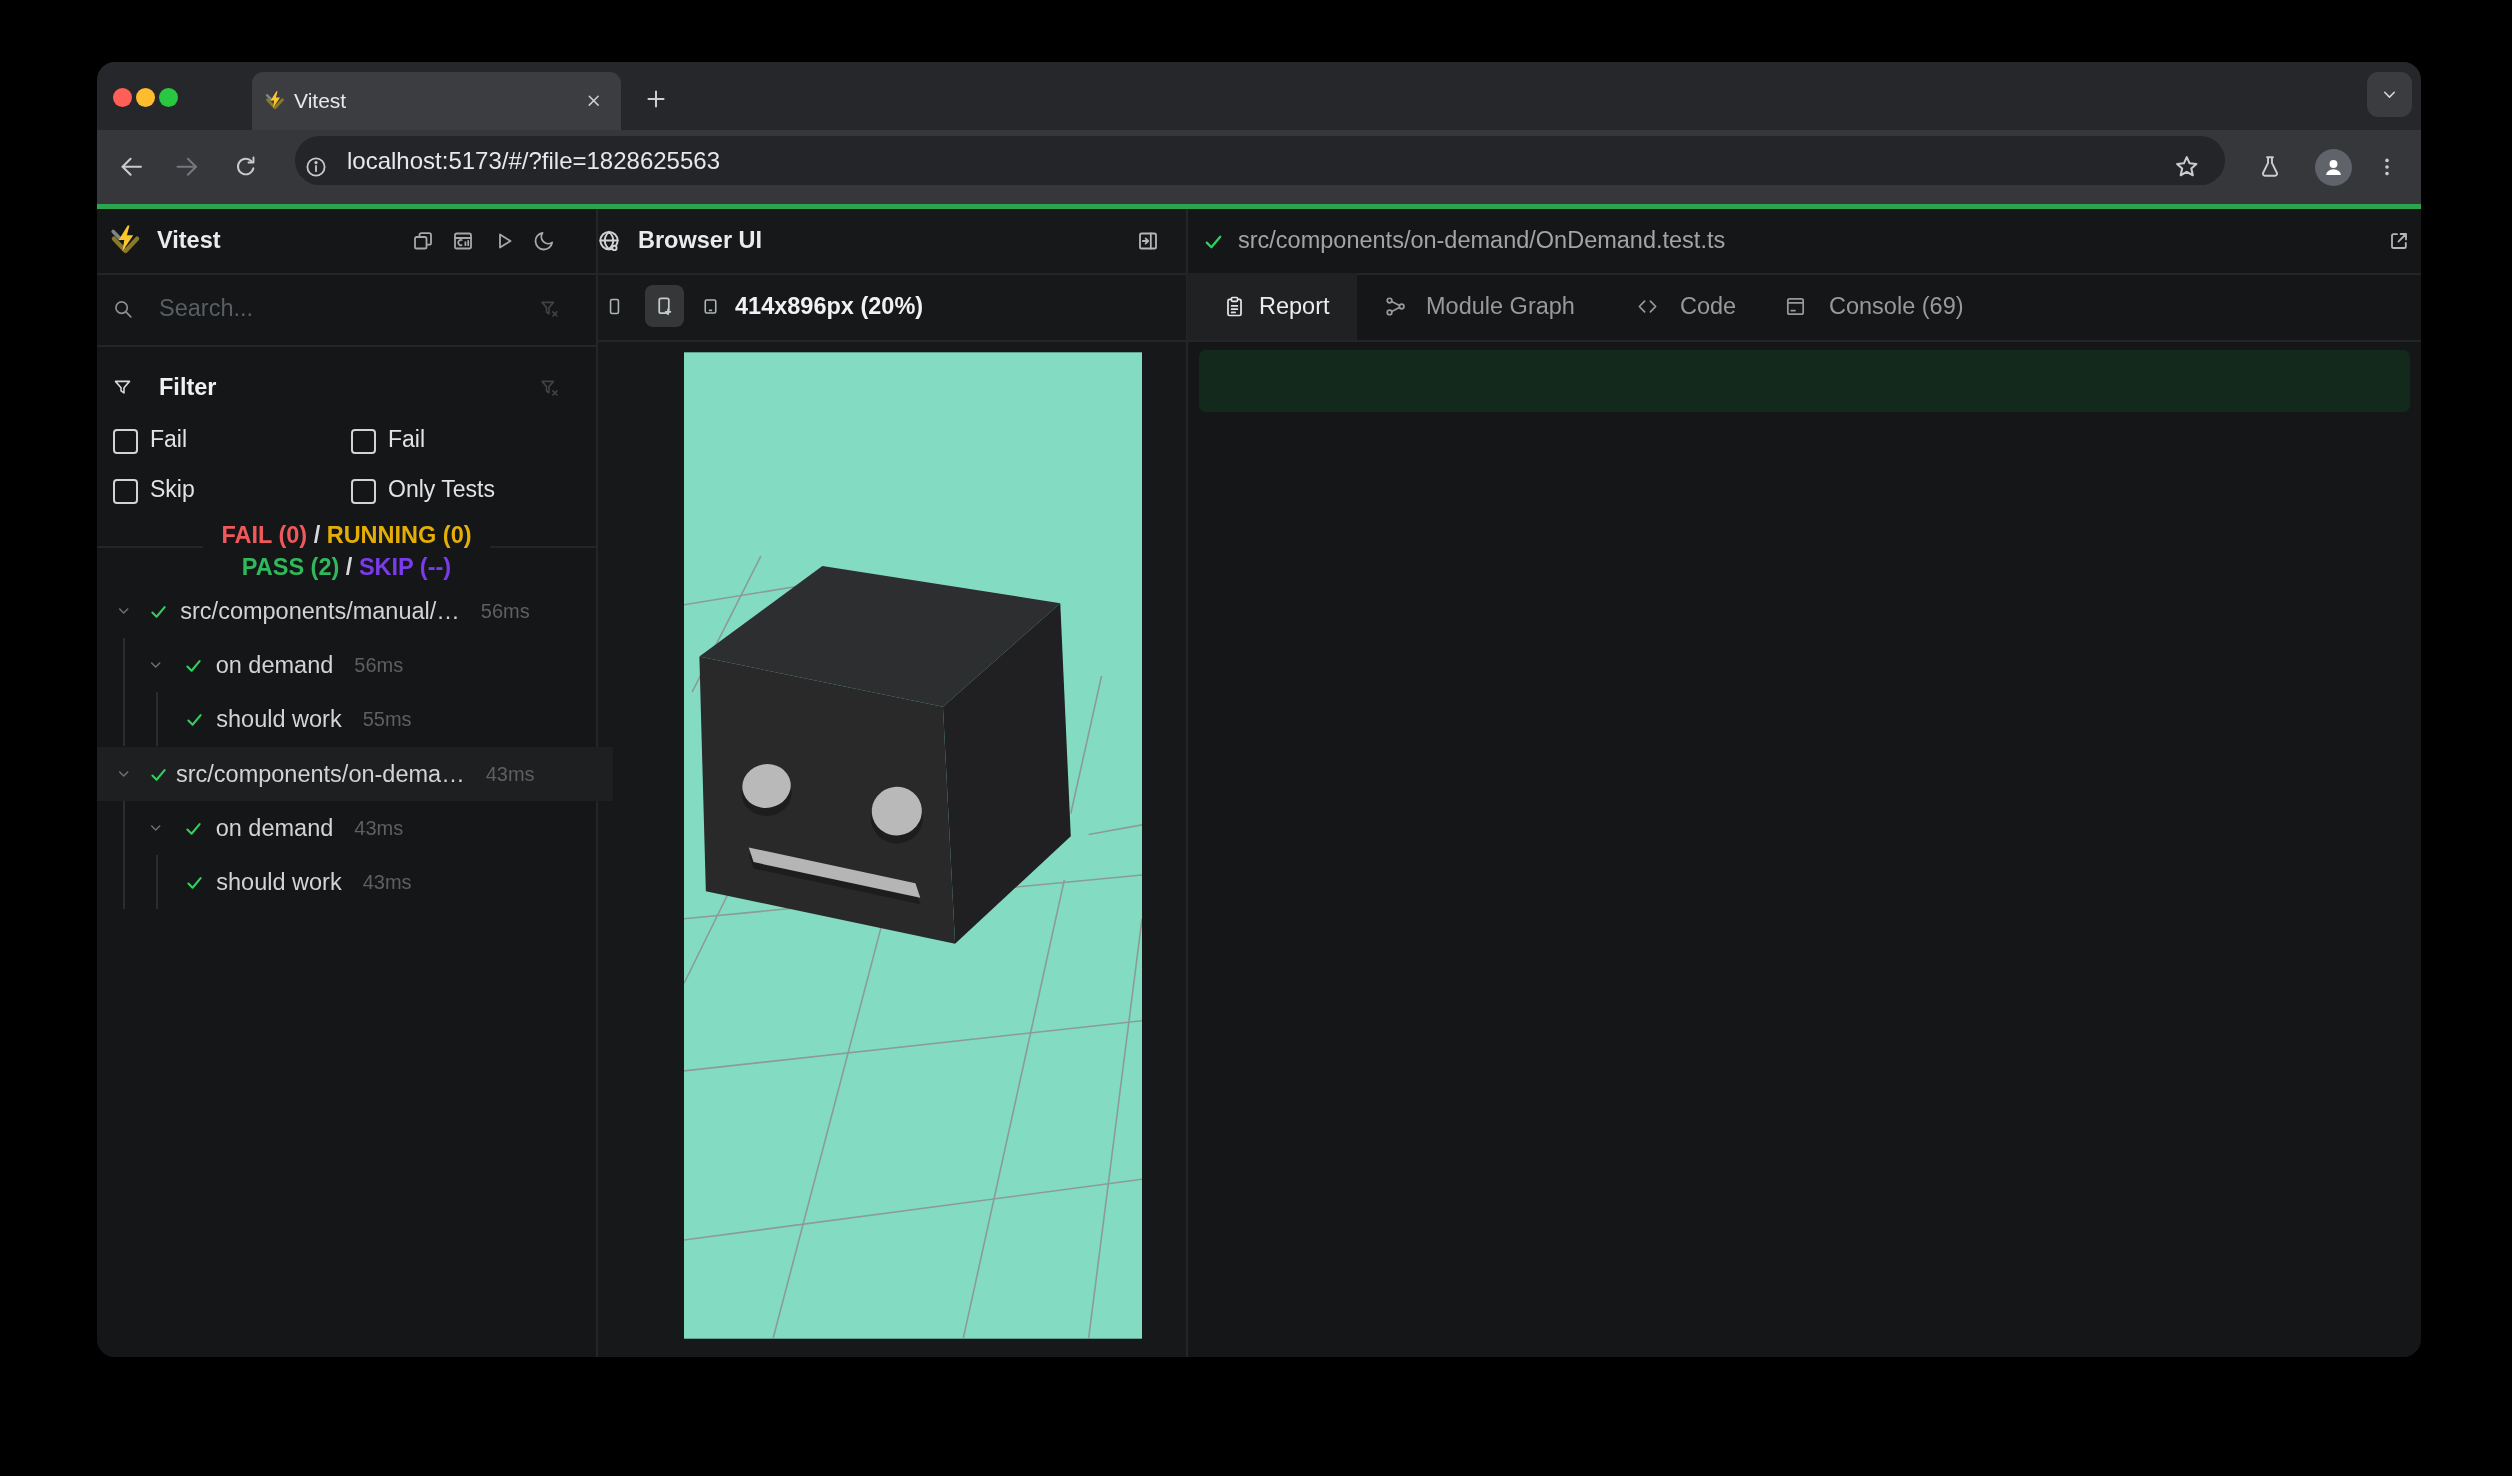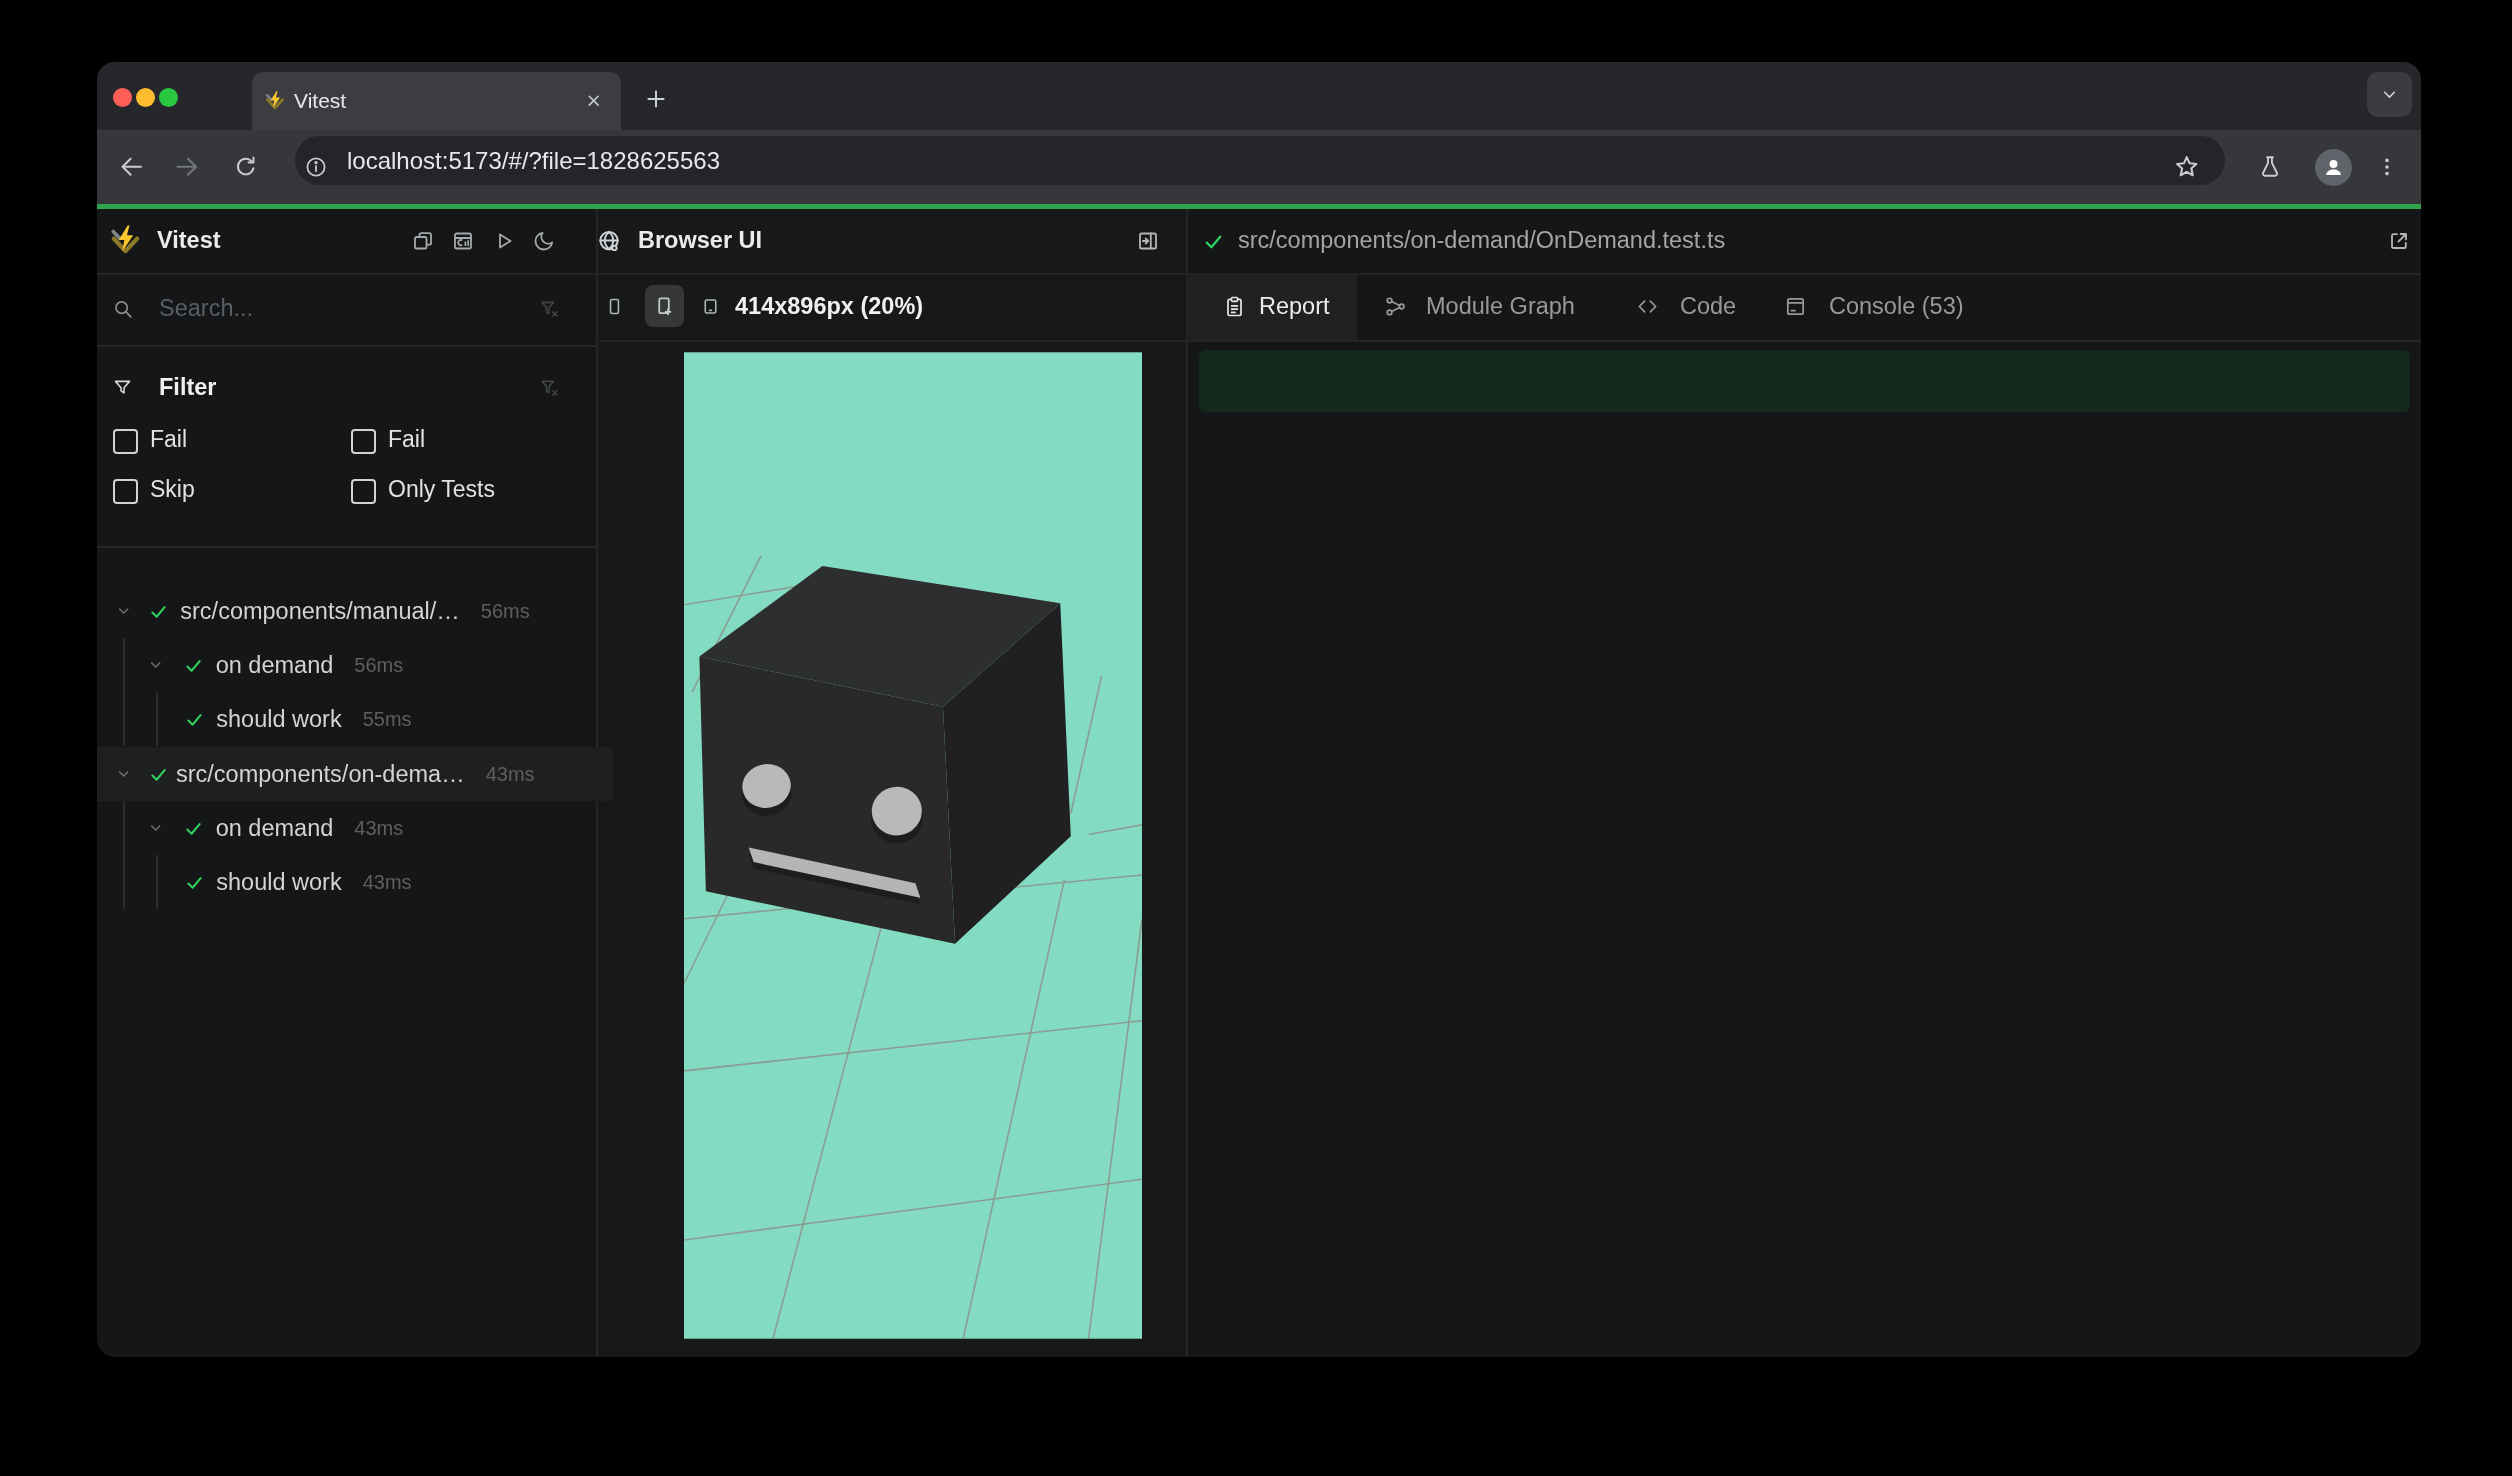--- a/index.html
+++ b/index.html
@@ -213,20 +213,26 @@
   <div class="cb" style="left:16px;top:367px"></div>
   <div class="t cblabel" style="left:53px;top:364px">Fail</div>
   <div class="cb" style="left:254px;top:367px"></div>
   <div class="t cblabel" style="left:291px;top:364px">Fail</div>
   <div class="cb" style="left:16px;top:417px"></div>
   <div class="t cblabel" style="left:53px;top:414px">Skip</div>
   <div class="cb" style="left:254px;top:417px"></div>
   <div class="t cblabel" style="left:291px;top:414px">Only Tests</div>
 
   <div class="abs hdiv" style="left:0;top:484px;width:499px"></div>
+  <div class="abs statuswrap">
+    <div class="statusinner">
+      <div class="statusline"><span class="c-fail">FAIL (0)</span><span class="c-sep">/</span><span class="c-run">RUNNING (0)</span></div>
+      <div class="statusline"><span class="c-pass">PASS (2)</span><span class="c-sep">/</span><span class="c-skip">SKIP (--)</span></div>
+    </div>
+  </div>
 
   <div class="trow" style="top:522px;padding-left:17px">
     <span class="icin chev" style="width:19.4px;height:19.4px;color:#6f7275">
         <svg viewBox="0 0 24 24" fill="none" stroke="currentColor" stroke-width="1.8" stroke-linecap="round" stroke-linejoin="round" style="width:100%;height:100%;display:block">
           <path d="M7 10 L12 14.8 17 10"></path>
         </svg>
       </span>
     <span class="icin" style="width:21px;height:21px;color:#2fd05f;margin-left:14.6px">
         <svg viewBox="0 0 24 24" fill="none" stroke="currentColor" stroke-width="1.8" stroke-linecap="round" stroke-linejoin="round" style="width:100%;height:100%;display:block">
           <path d="M5 13.2 L9.8 18 19 7" stroke-width="2.4"></path>
@@ -405,19 +411,19 @@
       </svg>
     </span>
   <div class="t tablabel dim" style="left:1583px;top:231px">Code</div>
   <span class="ic" style="left:1687px;top:233px;width:23px;height:23px;color:#97999b">
       <svg viewBox="0 0 24 24" fill="none" stroke="currentColor" stroke-width="1.8" stroke-linecap="round" stroke-linejoin="round" style="width:100%;height:100%;display:block">
         <rect x="4" y="4" width="16" height="16" rx="1.8"></rect>
         <path d="M4 8.2 h16"></path>
         <path d="M7.5 16.2 h4"></path>
       </svg>
     </span>
-  <div class="t tablabel dim" style="left:1732px;top:231px">Console (53)</div>
+  <div class="t tablabel dim" style="left:1732px;top:231px">Console (69)</div>
   <div class="abs hdiv" style="left:1090px;top:278px;width:1234px"></div>
 
   <div class="abs banner"></div>
 
 </div>
 
 
 </body></html>

